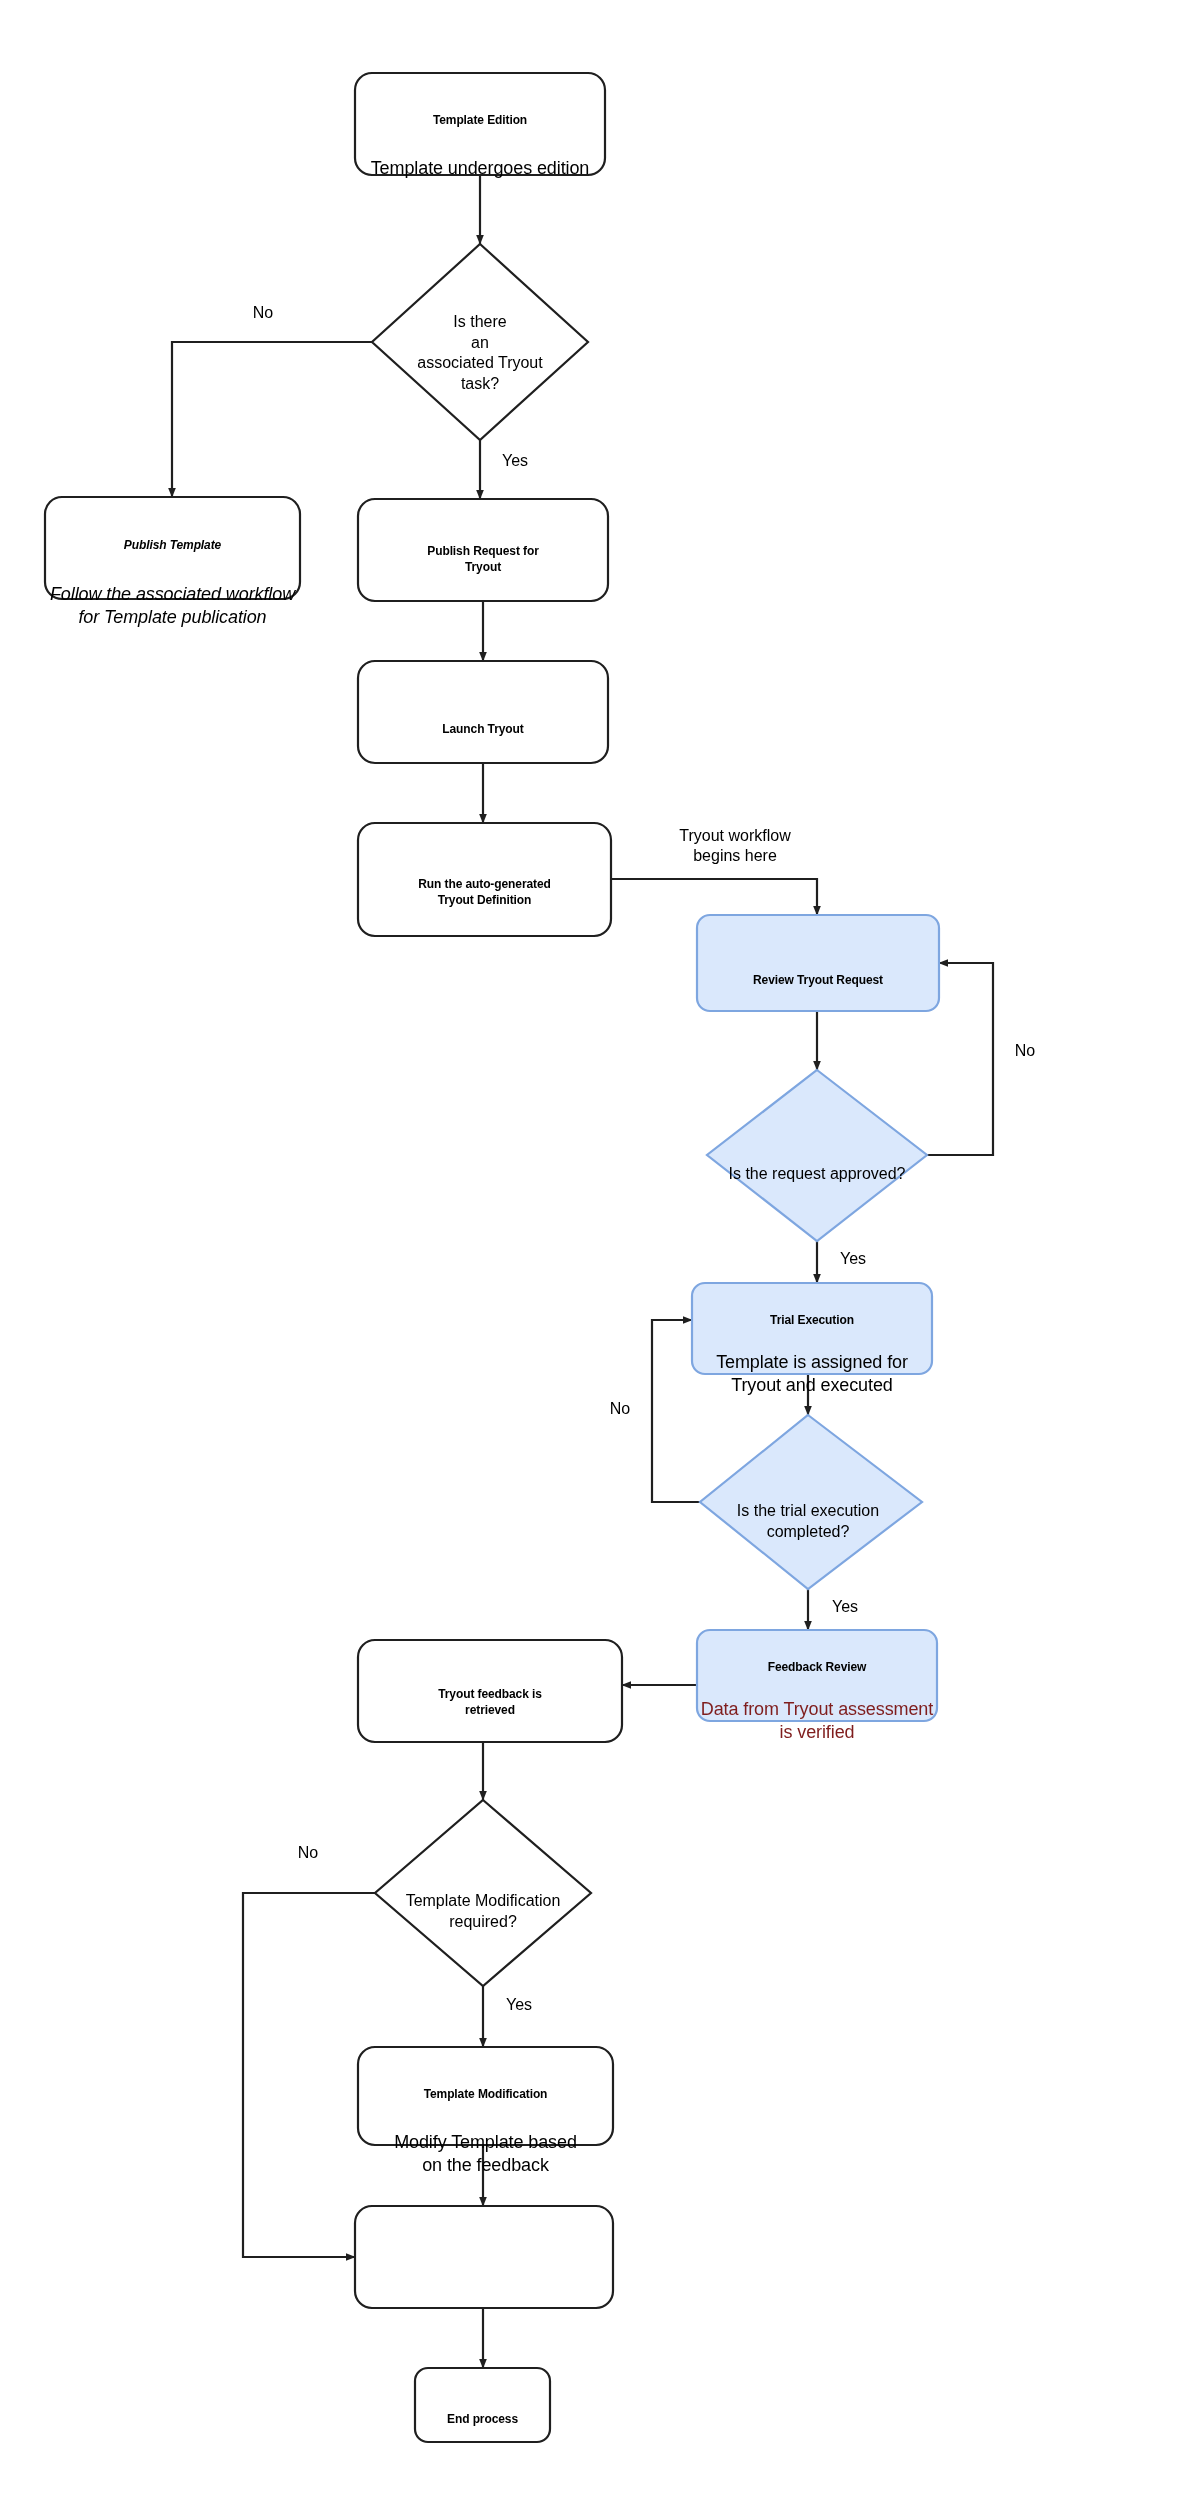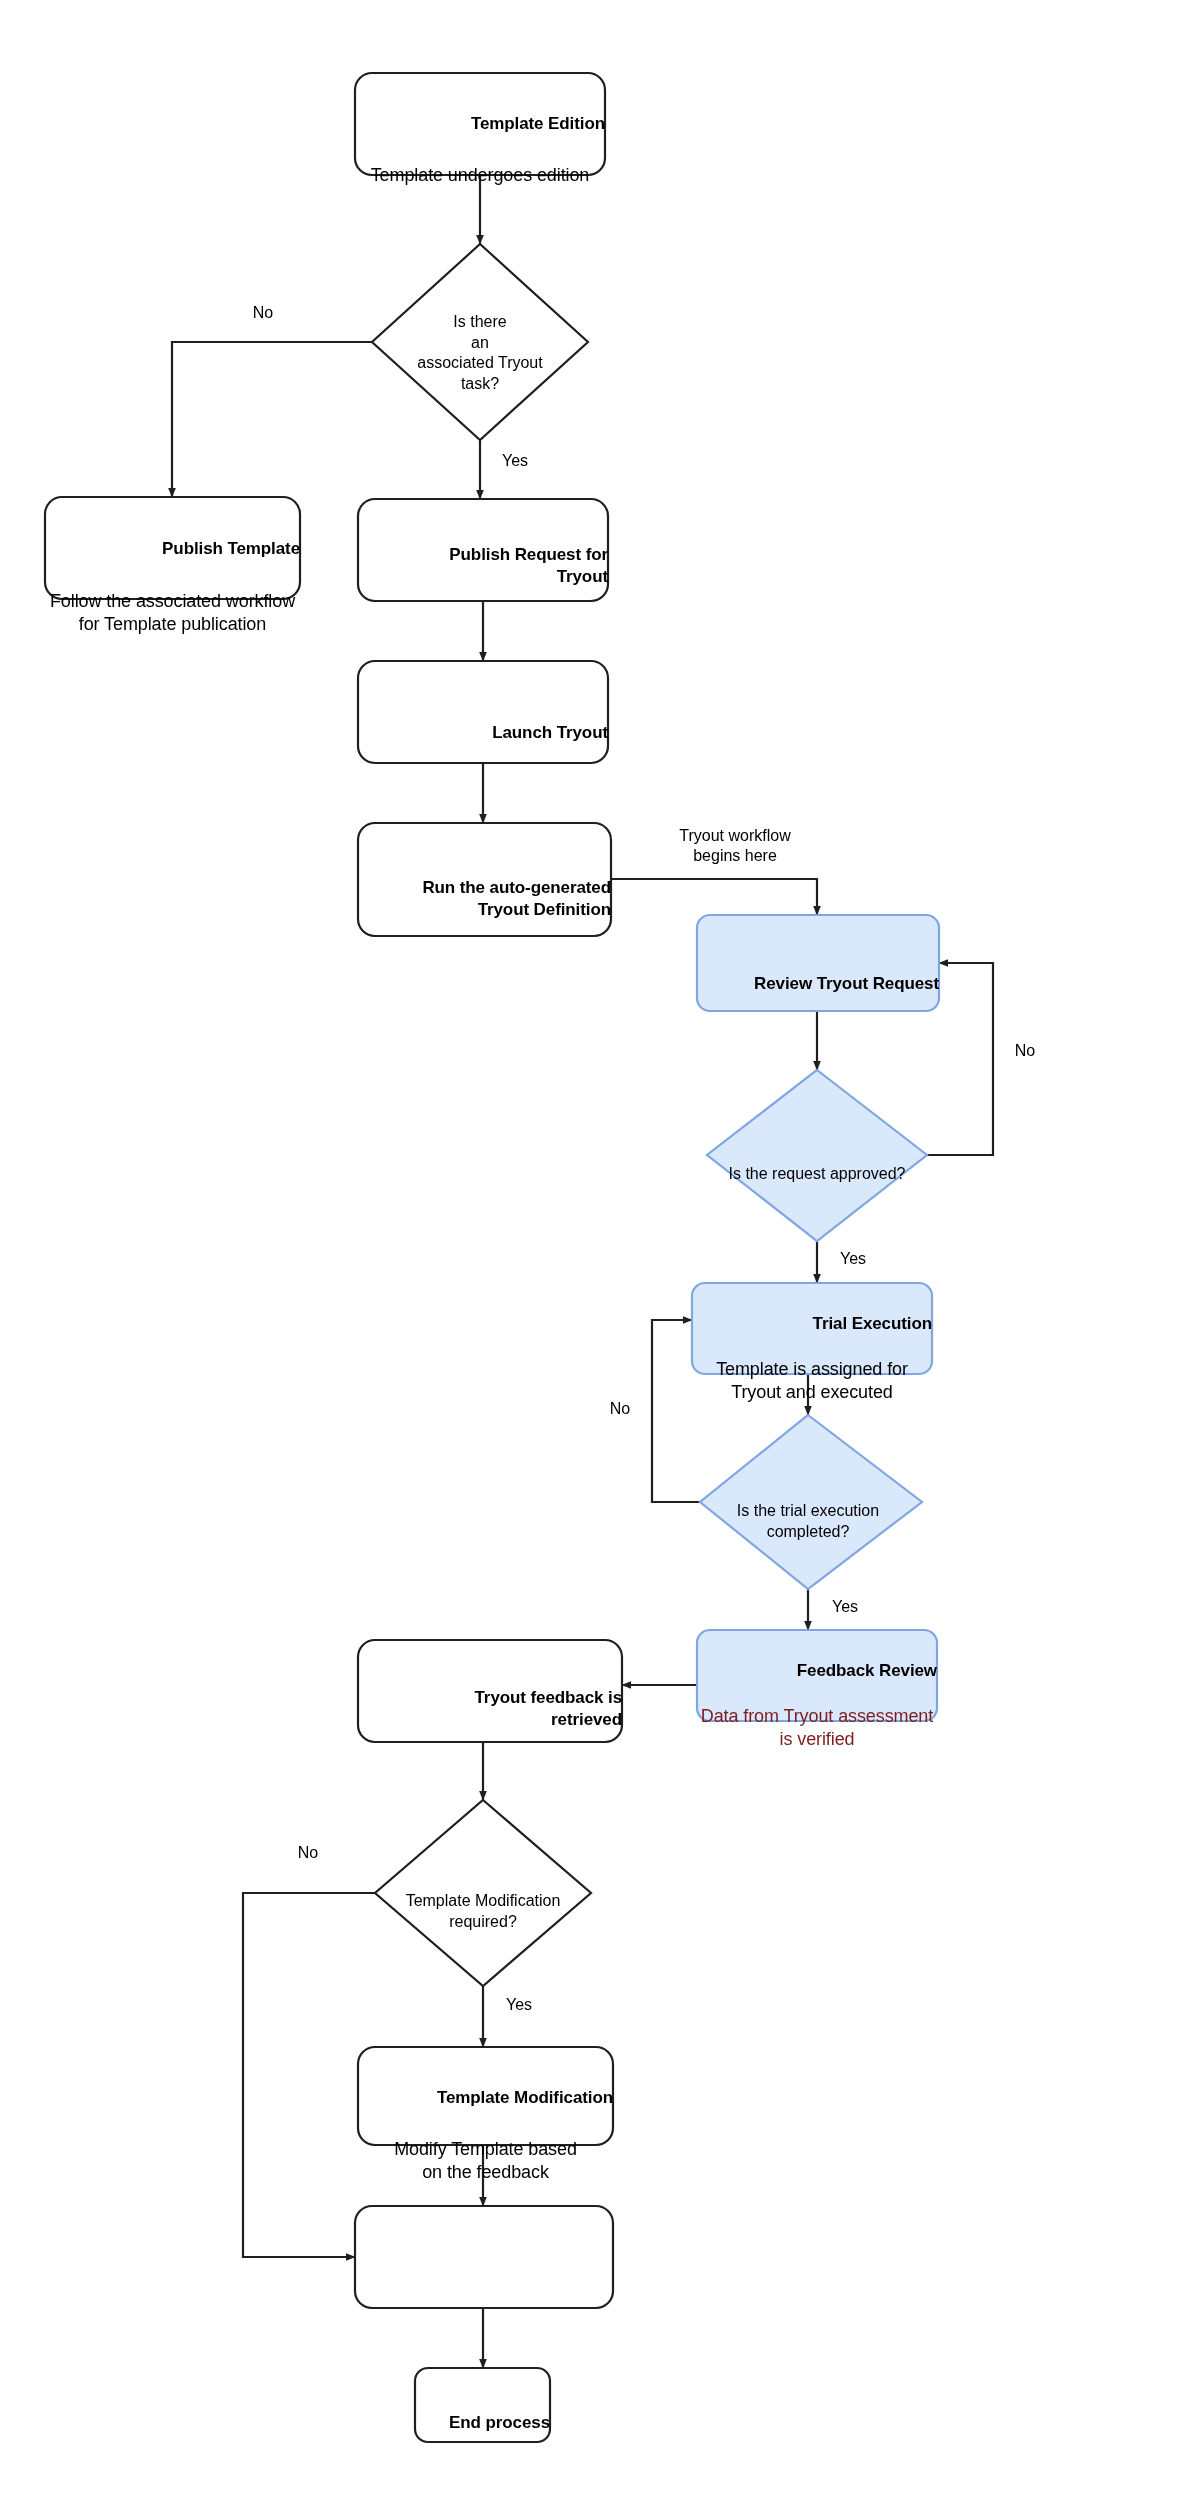--- a/index.html
+++ b/index.html
@@ -13,21 +13,21 @@
 
   .shape-rect{fill:#ffffff;stroke:#1f1f1f;stroke-width:2.2;}
   .shape-rect.blue{fill:#dae8fc;stroke:#7ea6e0;stroke-width:2.2;}
   .shape-diamond{fill:#ffffff;stroke:#1f1f1f;stroke-width:2.2;}
   .shape-diamond.blue{fill:#dae8fc;stroke:#7ea6e0;stroke-width:2.2;}
 
   .edge{fill:none;stroke:#1f1f1f;stroke-width:2.2;stroke-linecap:butt;stroke-linejoin:miter;}
 
   .lbl{position:absolute;text-align:center;color:#000000;line-height:1.28;
        white-space:pre-line;pointer-events:none;}
-  .lbl .t{display:block;font-weight:bold;font-size:17px;letter-spacing:-0.1px;text-align:right;}
+  .lbl .t{display:block;font-weight:bold;font-size:12px;letter-spacing:-0.1px;}
   .lbl .s{display:block;font-weight:normal;font-size:18px;letter-spacing:-0.1px;}
   .lbl .s.muted{color:#7f1d1d;}
   .lbl.d{font-weight:normal;font-size:16px;}
   .elbl{position:absolute;font-size:16px;color:#000000;text-align:center;line-height:1.25;
         white-space:pre-line;}
 </style>
 </head>
 <body>
 
 <div id="canvas">
@@ -113,21 +113,21 @@
     <span class="s" style="margin-top:8px;">Template undergoes edition</span>
   </div>
 
   <div class="lbl d" style="left:380px;top:292px;width:200px;">
     <span>Is  there
 an
 associated Tryout
 task?</span>
   </div>
 
-  <div class="lbl" style="left:45px;top:518px;width:255px;">
+  <div class="lbl" style="left:45px;top:518px;width:255px;font-style:italic;">
     <span class="t">Publish Template</span>
     <span class="s" style="margin-top:9px;">Follow the associated workflow
 for Template publication</span>
   </div>
 
   <div class="lbl" style="left:358px;top:524px;width:250px;">
     <span class="t">Publish Request for
 Tryout</span>
   </div>
 

